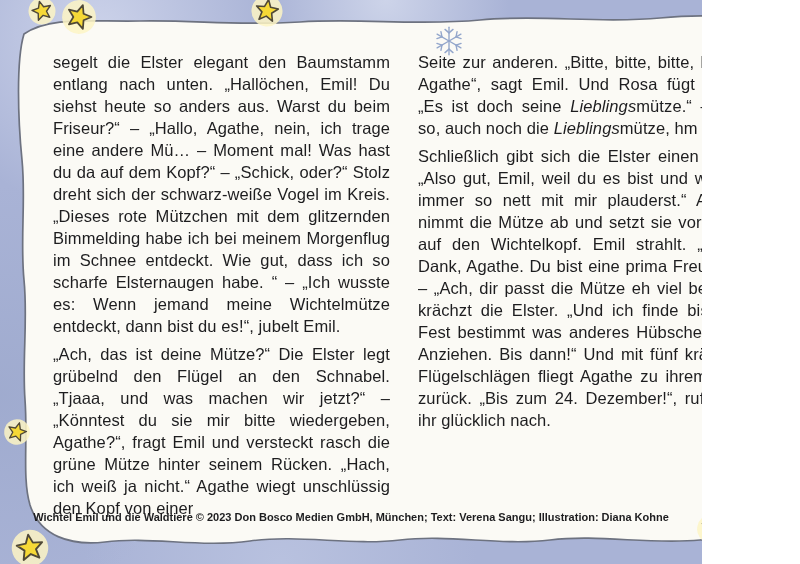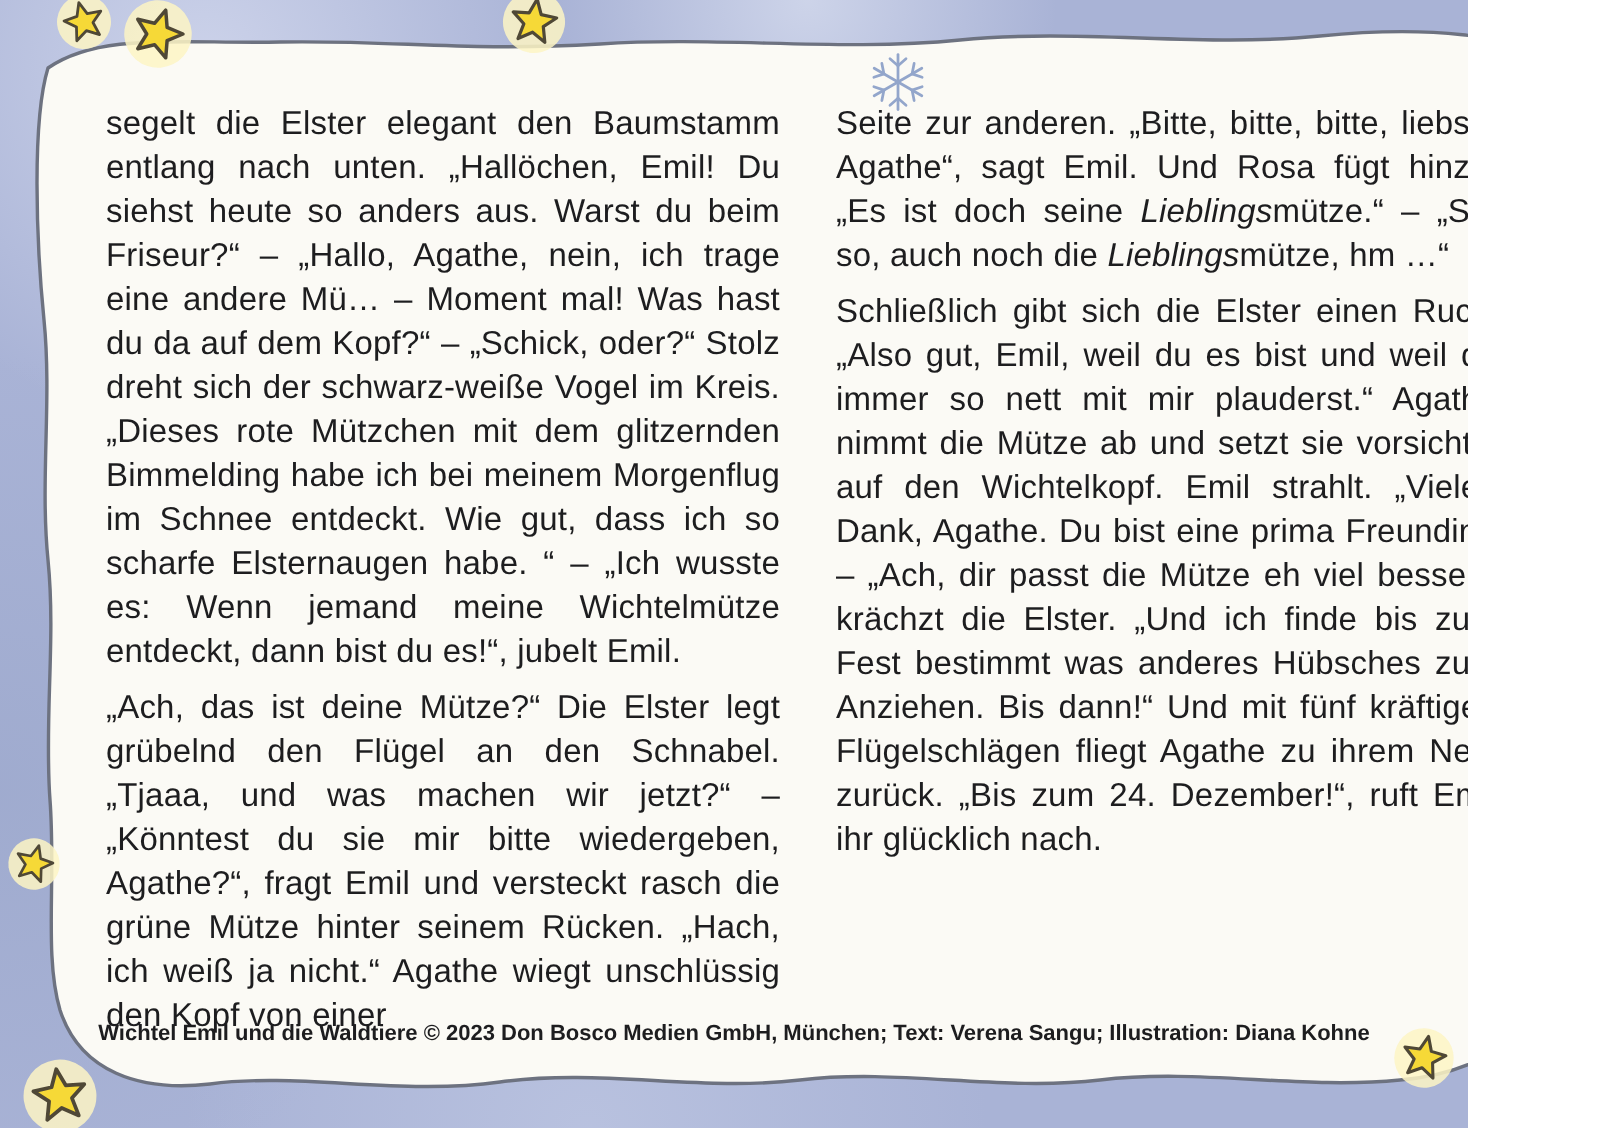--- a/index.html
+++ b/index.html
@@ -9,21 +9,20 @@
     height: 564px;
     overflow: hidden;
     background-color: #a9b3d6;
     background-image:
       radial-gradient(circle at 14% 6%, rgba(208,214,236,0.9) 0%, rgba(208,214,236,0) 22%),
       radial-gradient(circle at 55% 0%, rgba(214,220,238,0.8) 0%, rgba(214,220,238,0) 18%),
       radial-gradient(circle at 98% 45%, rgba(188,197,226,0.9) 0%, rgba(188,197,226,0) 30%),
       radial-gradient(circle at 40% 100%, rgba(186,195,224,0.9) 0%, rgba(186,195,224,0) 28%),
       radial-gradient(circle at 0% 70%, rgba(157,169,205,0.8) 0%, rgba(157,169,205,0) 26%);
     font-family: "Liberation Sans", "DejaVu Sans", sans-serif;
-    padding-left: 32px;
   }
   .frame {
     position: absolute;
     left: 0; top: 0;
     width: 800px; height: 564px;
   }
   .col {
     position: absolute;
     top: 51px;
     text-align: justify;

